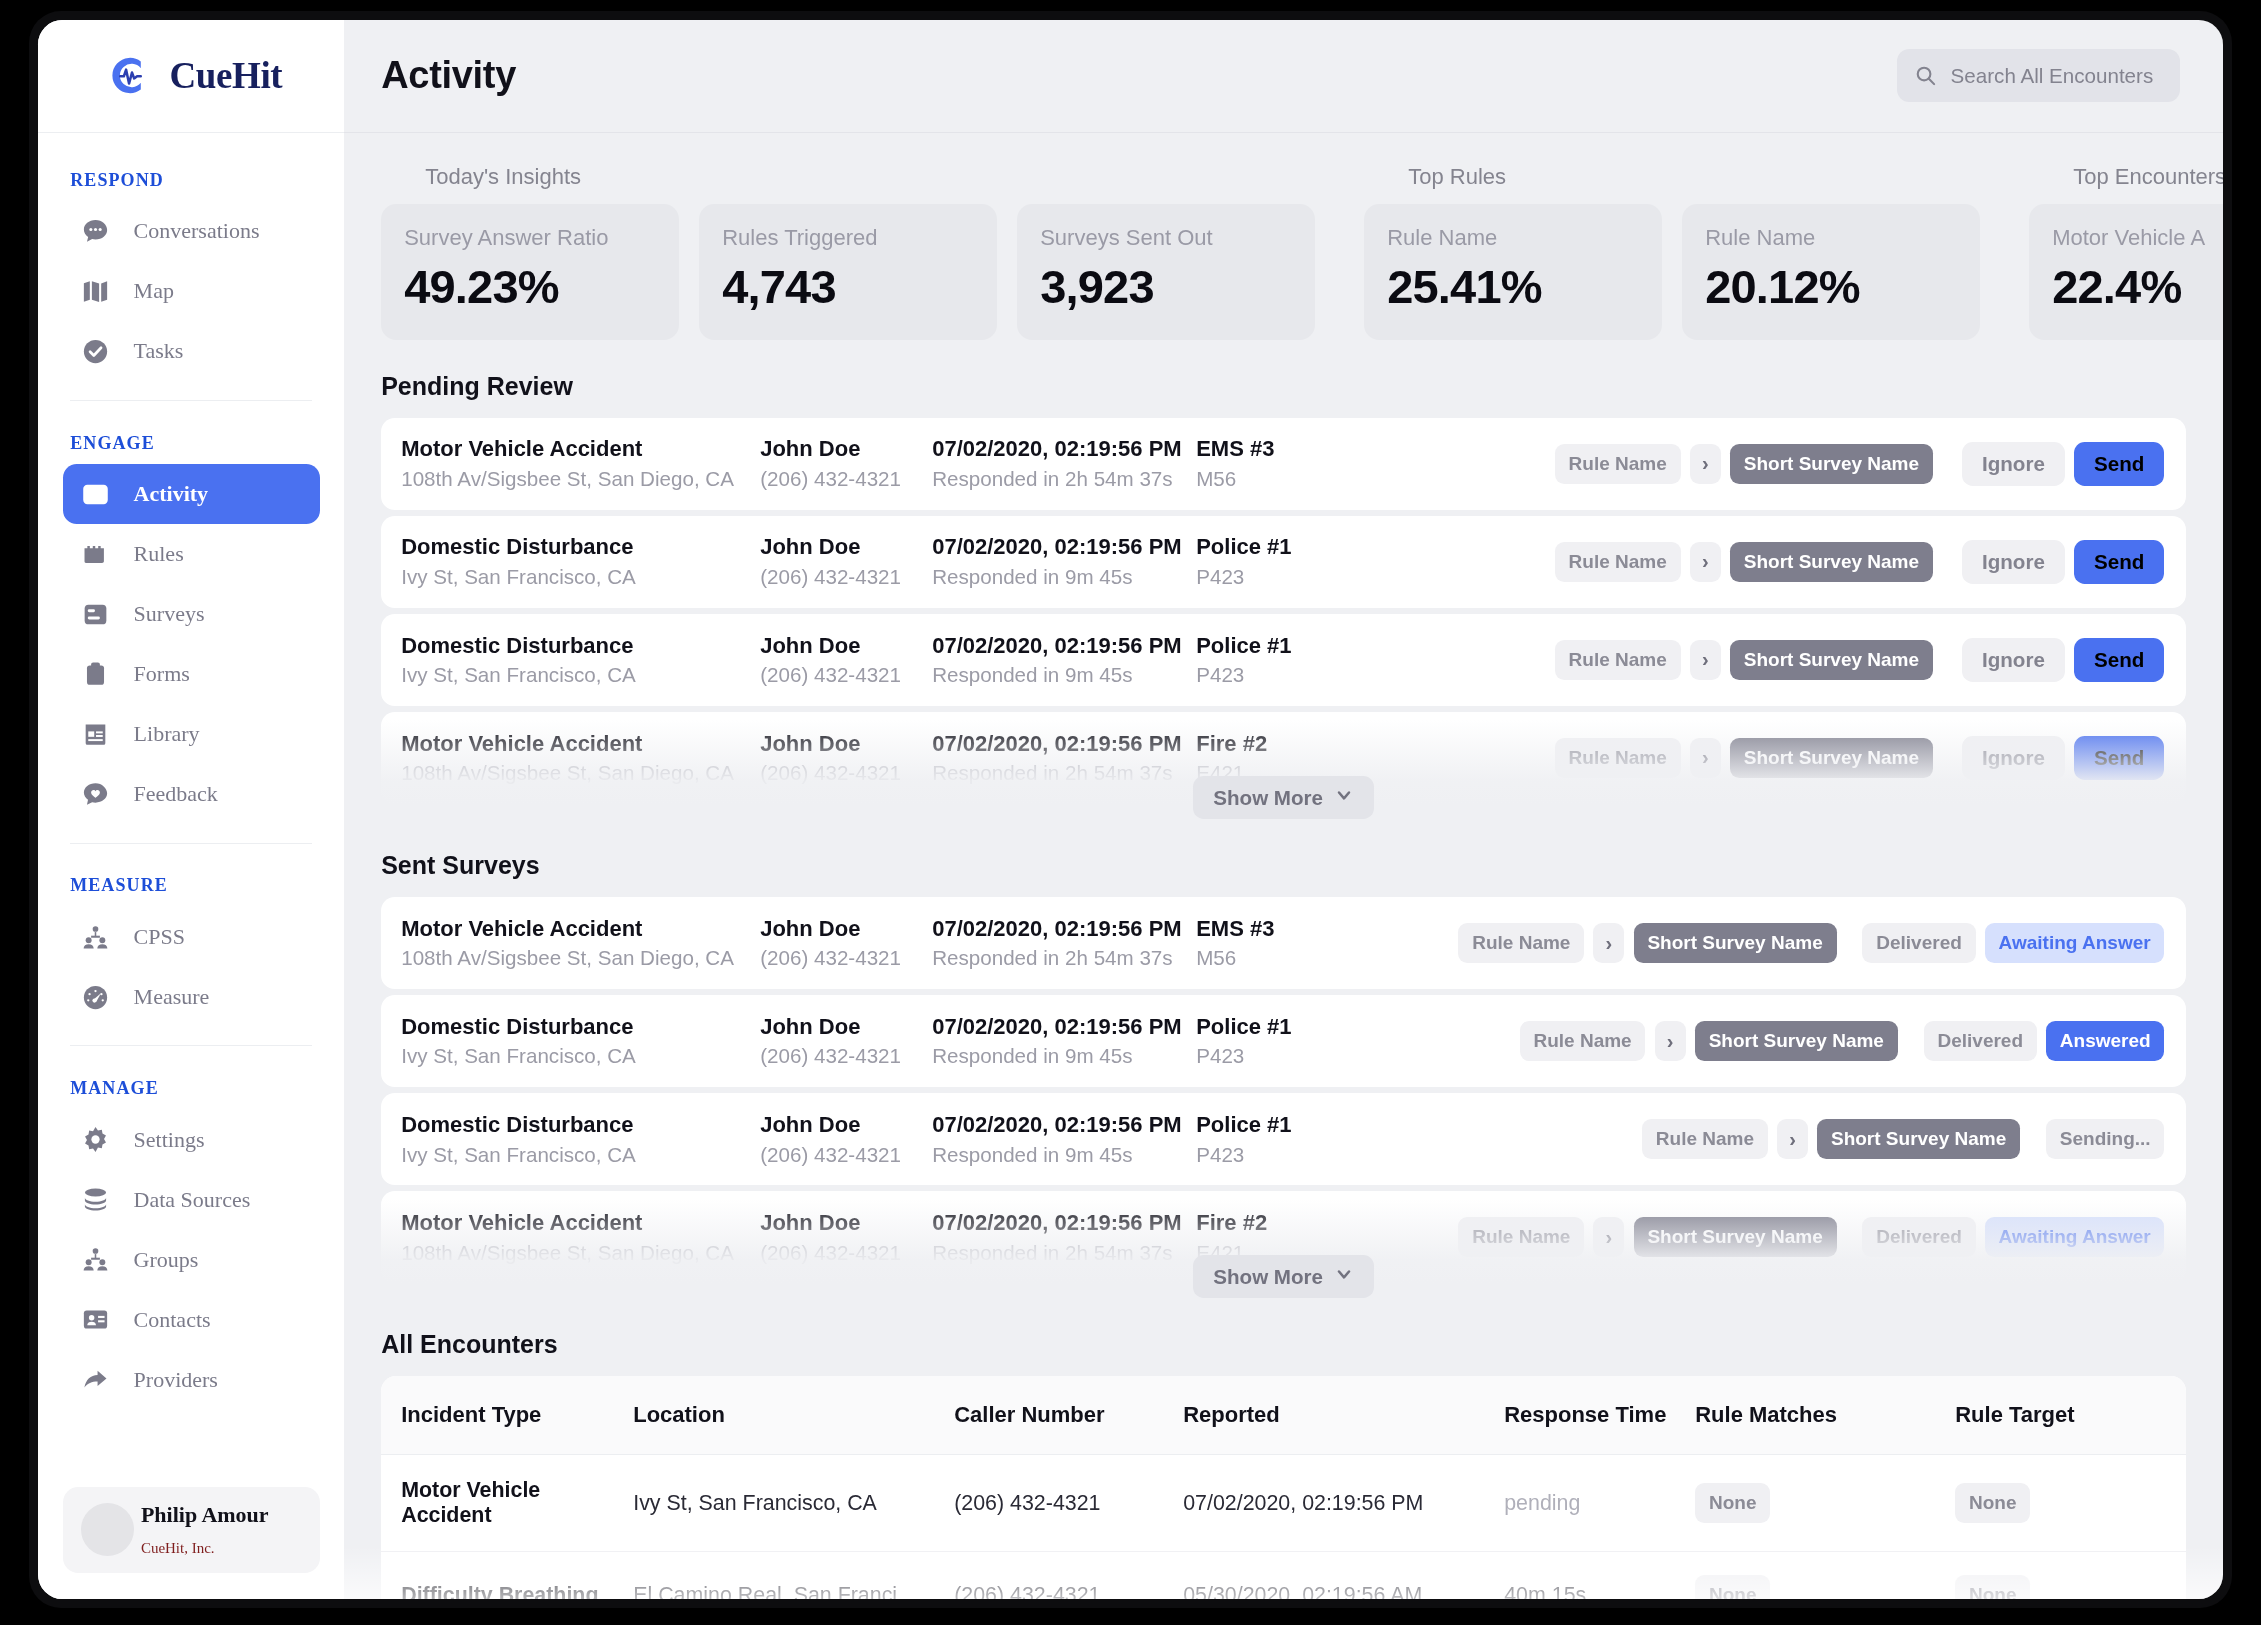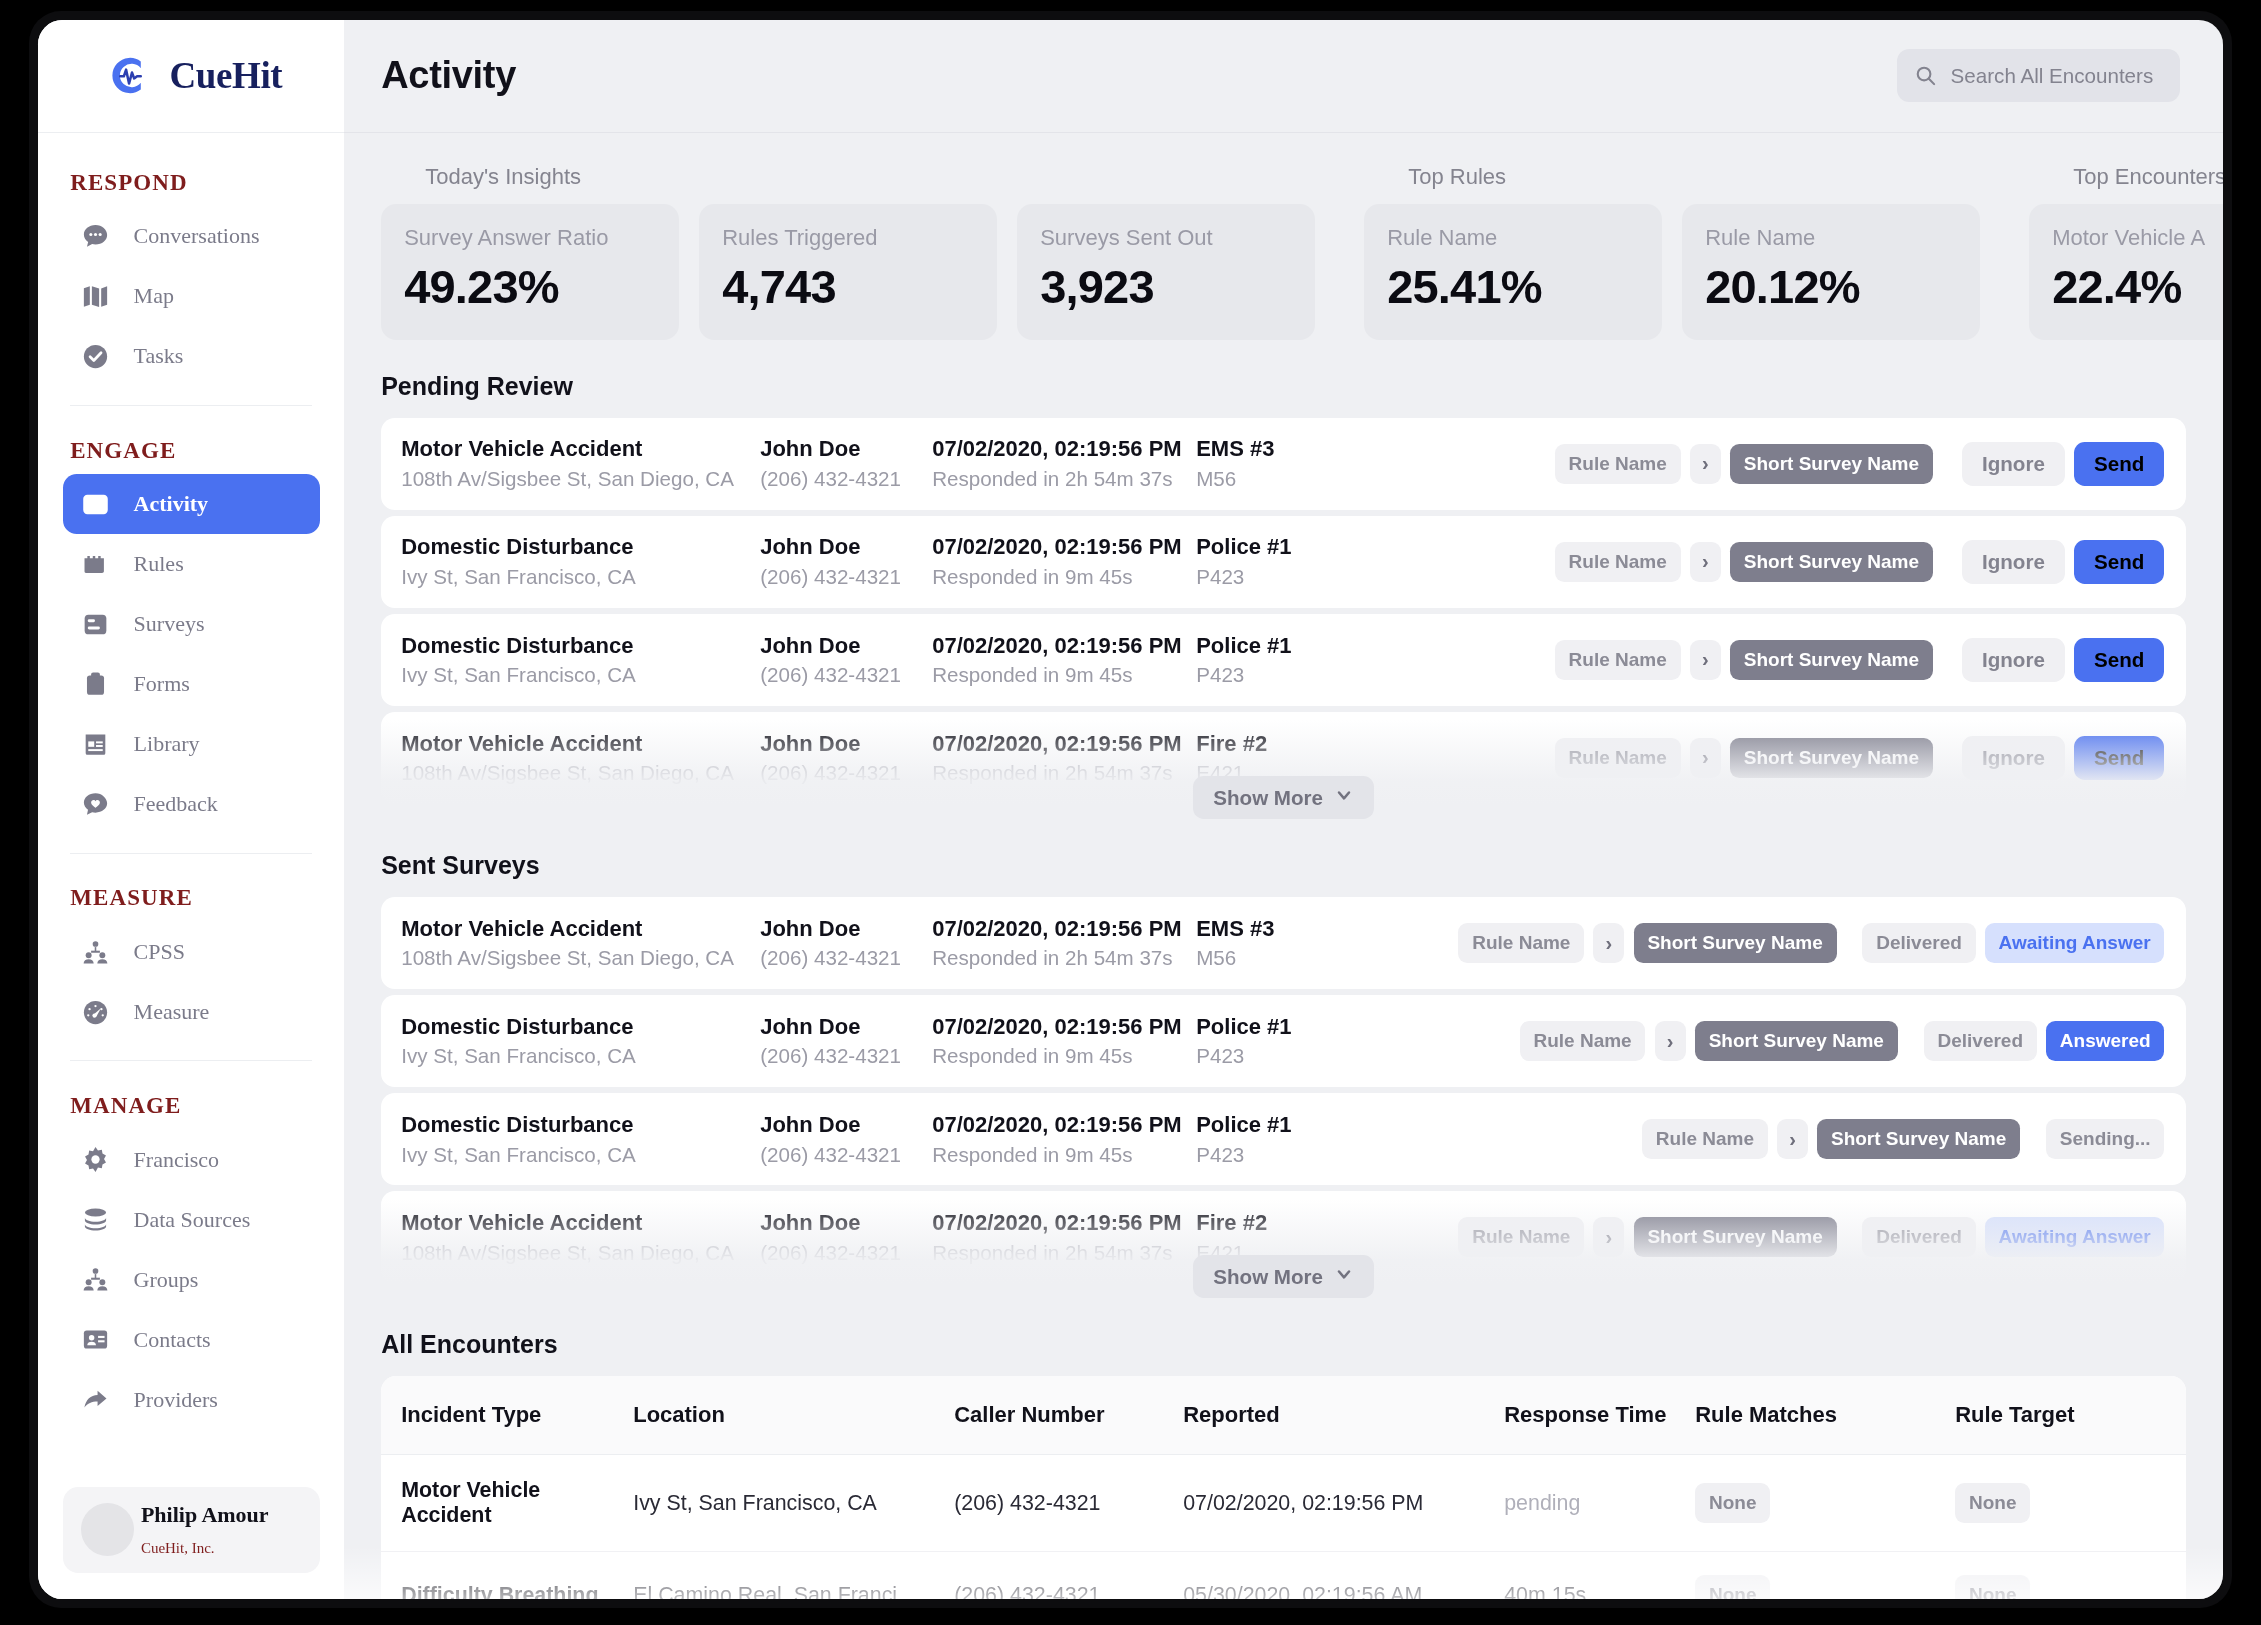--- a/index.html
+++ b/index.html
@@ -40,22 +40,22 @@
     height: 113px; flex: 0 0 113px;
     display: flex; align-items: center; gap: 15.3px;
     padding-left: 69px;
     border-bottom: 0.8px solid #eceef1;
   }
   .brand-logo { width: 47px; height: 47px; flex: 0 0 47px; position: relative; }
   .brand-name { font-size: 37px; font-weight: 700; color: #17205e; letter-spacing: -0.4px; }
 
   .nav { flex: 1 1 auto; padding: 23px 24.4px 0 24.4px; overflow: hidden; }
   .nav-group-label {
-    font-size: 23px; font-weight: 600; letter-spacing: 1.1px;
-    color: #7f1d1d; padding: 13.8px 0 10.7px 7.6px;
+    font-size: 18px; font-weight: 600; letter-spacing: 1.1px;
+    color: #1d4ed8; padding: 13.8px 0 10.7px 7.6px;
   }
   .nav-item {
     display: flex; align-items: center; gap: 23px;
     height: 60px; padding: 0 17px;
     border-radius: 13.8px;
     color: #7b7b8a; font-size: 22px; font-weight: 500;
     cursor: pointer;
   }
   .nav-item.active { background: #4a71f0; color: #ffffff; font-weight: 600; }
   .nav-ico { width: 31px; height: 31px; flex: 0 0 31px; display: block; }
@@ -326,21 +326,21 @@
           </div>
           <div class="nav-divider"></div>
           <div class="nav-group-label">MANAGE</div>
           <div class="nav-item">
             <span>
               <svg class="nav-ico" viewBox="0 0 24 24" fill="#7b7b8a">
                 <path d="M12 2.4 13.9 5l3-.6.5 3 2.7 1.5-1.5 2.7 1.5 2.7-2.7 1.5-.5 3-3-.6L12 21.6 10.1 19l-3 .6-.5-3L3.9 15l1.5-2.7L3.9 9.6l2.7-1.5.5-3 3 .6z"></path>
                 <circle cx="12" cy="12" r="3.2" fill="#fff"></circle>
               </svg>
             </span>
-            <span>Francisco</span>
+            <span>Settings</span>
           </div>
           <div class="nav-item">
             <span>
               <svg class="nav-ico" viewBox="0 0 24 24" fill="#7b7b8a">
                 <ellipse cx="12" cy="6.6" rx="8.2" ry="3.1"></ellipse>
                 <path d="M3.8 10.6c0 1.7 3.7 3.1 8.2 3.1s8.2-1.4 8.2-3.1v2.1c0 1.7-3.7 3.1-8.2 3.1s-8.2-1.4-8.2-3.1z"></path>
                 <path d="M3.8 15.6c0 1.7 3.7 3.1 8.2 3.1s8.2-1.4 8.2-3.1v1.9c0 1.7-3.7 3.1-8.2 3.1s-8.2-1.4-8.2-3.1z"></path>
               </svg>
             </span>
             <span>Data Sources</span>

